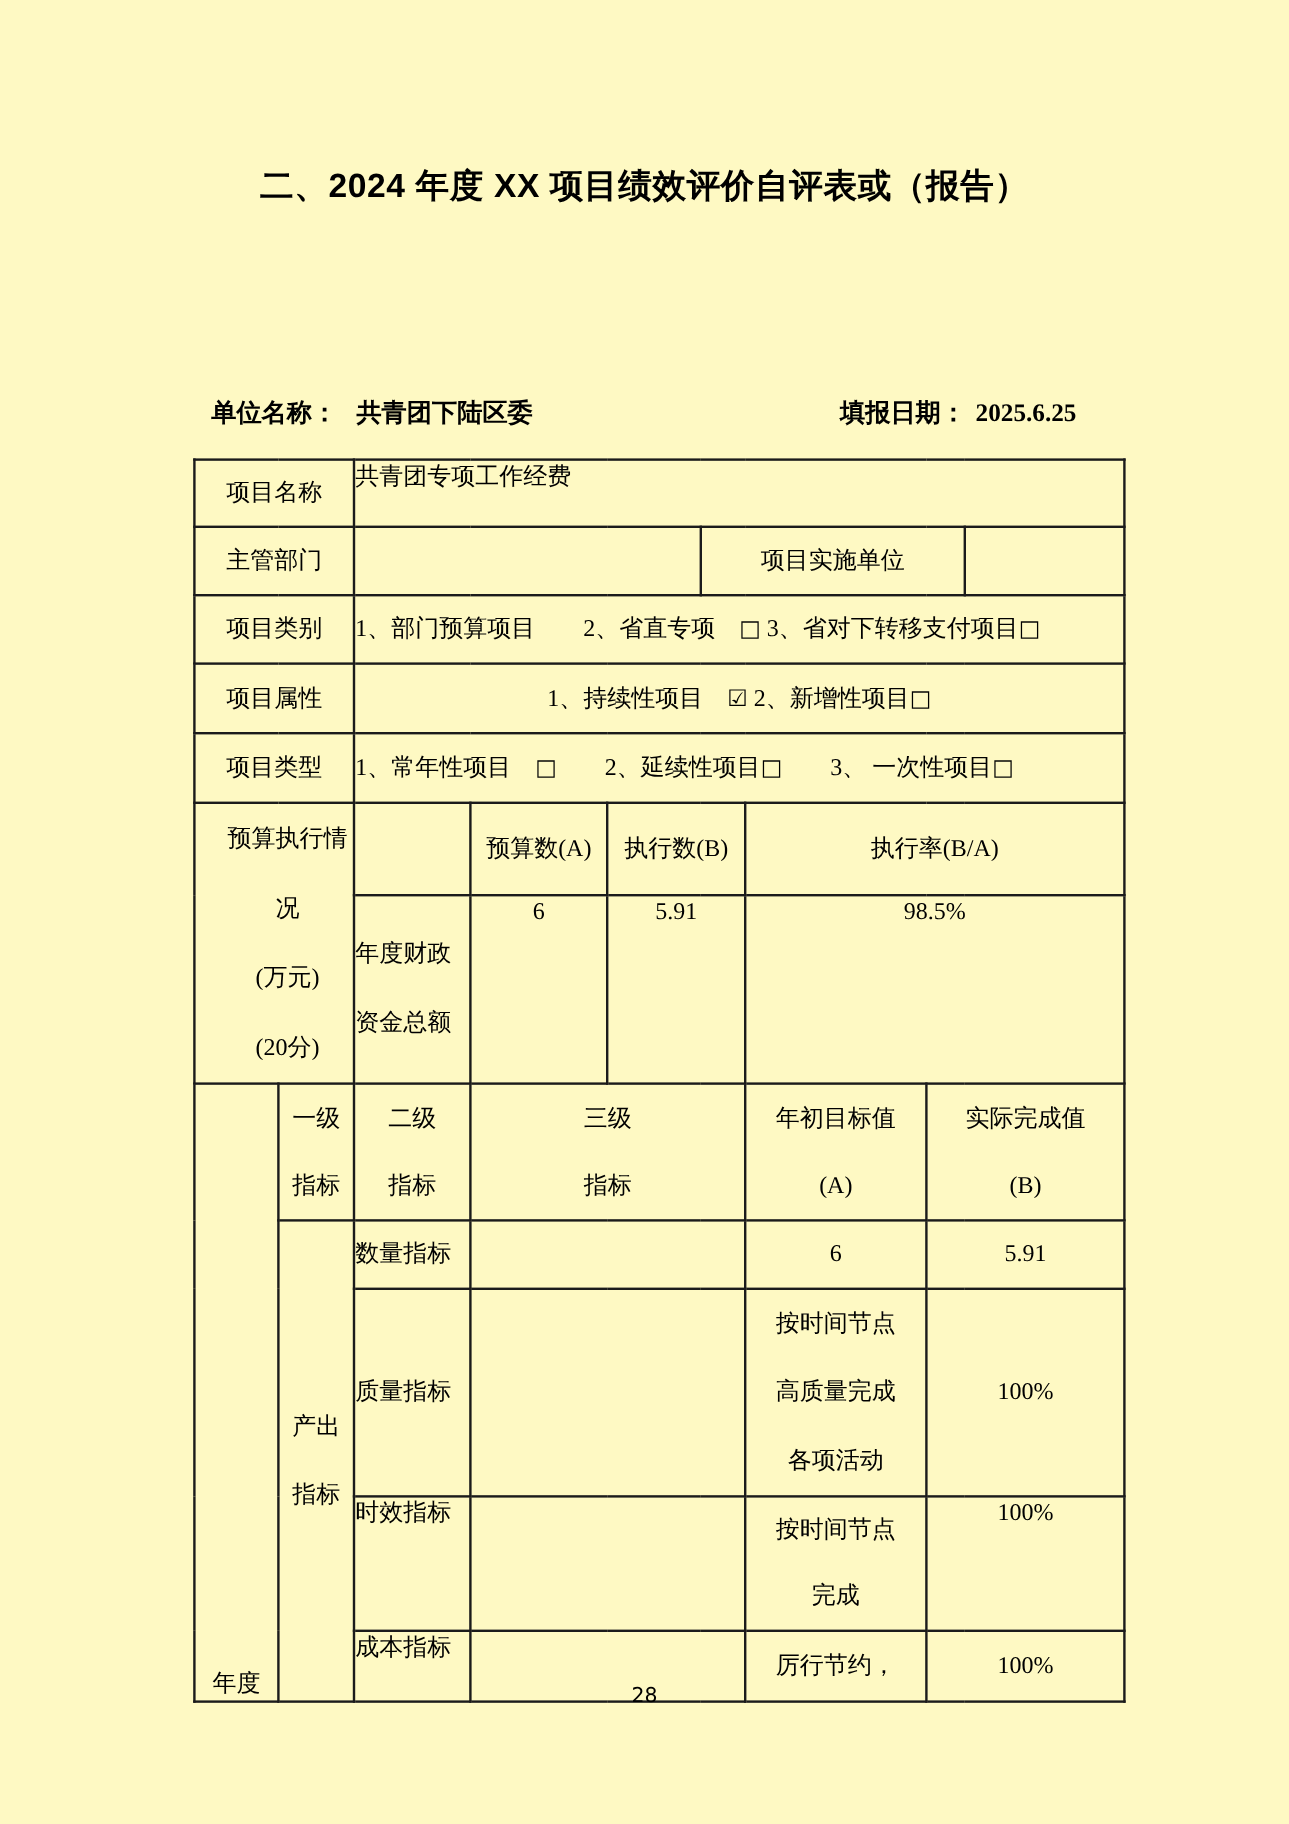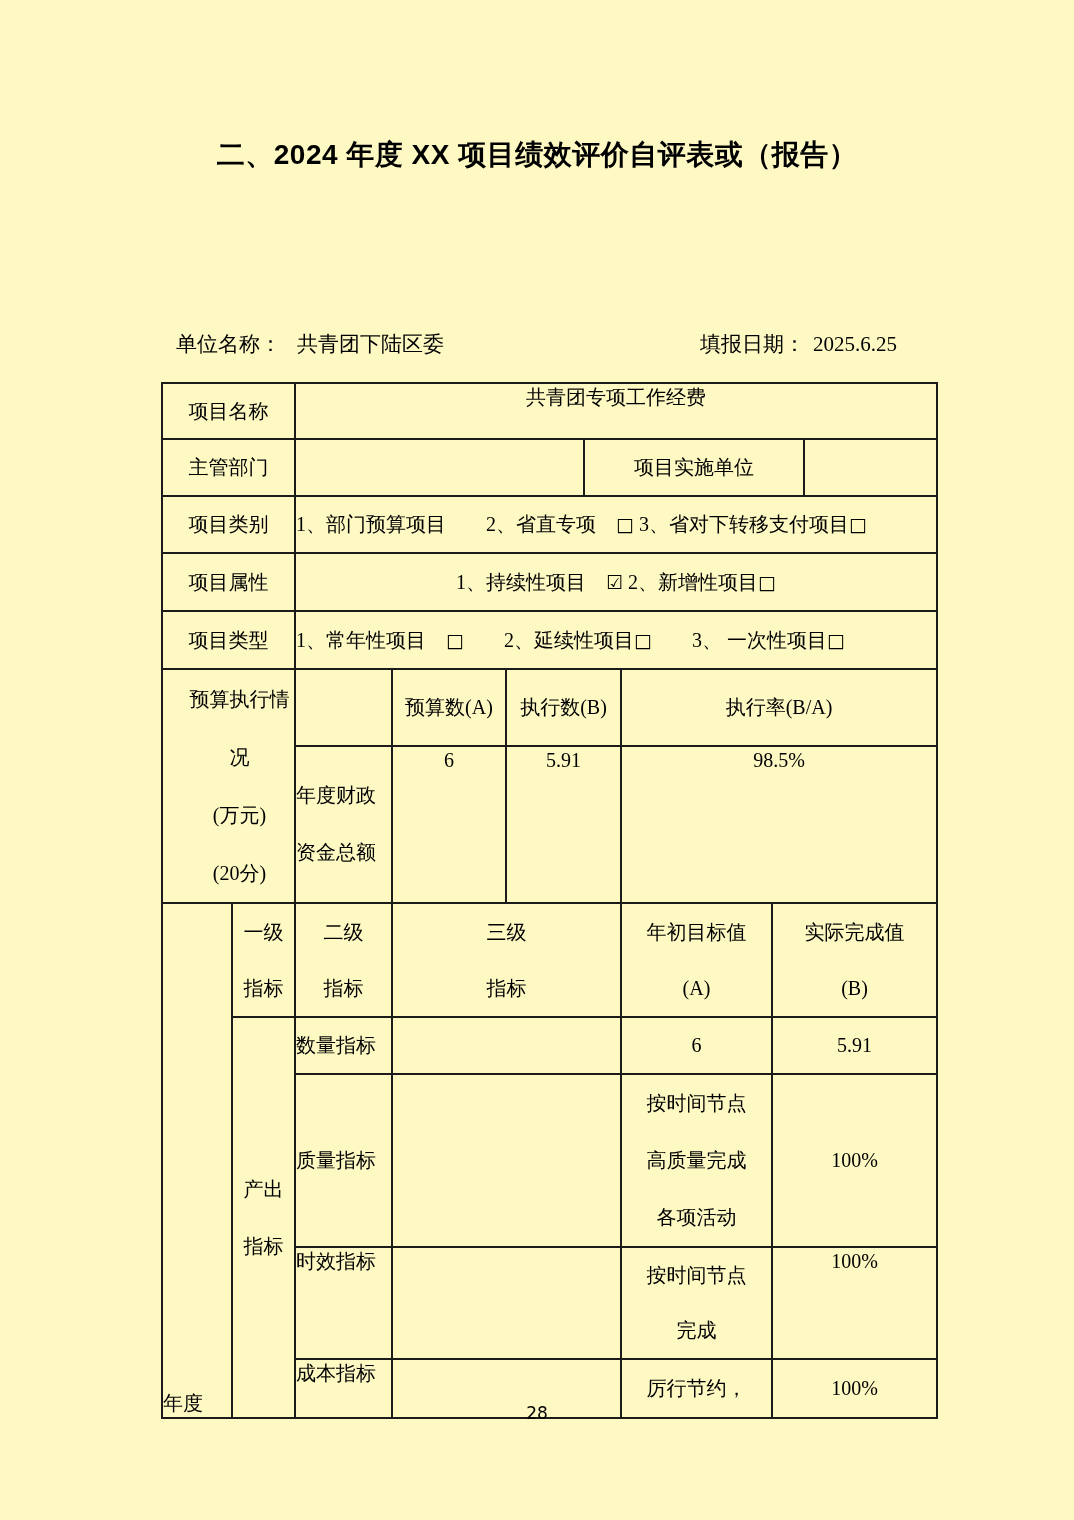--- a/index.html
+++ b/index.html
@@ -19,50 +19,50 @@
     font-size:28px; font-weight:bold; letter-spacing:0.5px;
   }
 
   .table-title {
     position:absolute; top:209px; left:0; width:100%;
     text-align:center;
     font-size:34px; font-weight:bold; letter-spacing:1px;
   }
 
   .meta { position:absolute; top:330px; left:0; width:100%; height:34px;
-          font-size:21px; font-weight:normal; }
+          font-size:21px; font-weight:bold; }
   .meta .unit { position:absolute; left:176px; top:0; }
   .meta .unit .v { margin-left:16px; }
   .meta .date { position:absolute; left:700px; top:0; }
   .meta .date .v { margin-left:8px; }
 
   table.form {
     position:absolute; left:161px; top:382px;
     border-collapse:collapse; table-layout:fixed;
     width:777px;
   }
   table.form td {
     border:2px solid #1b1b1b;
     padding:0; font-size:20px; line-height:1.35; overflow:hidden;
   }
 
   .ct   { text-align:center; vertical-align:middle; }
-  .val-top { text-align:center; vertical-align:top; padding-top:5px; font-size:19px; }
+  .val-top { vertical-align:top; padding-top:5px; font-size:19px; }
   .lft  { text-align:left; vertical-align:middle; padding-left:10px;margin-top:44px; }
   .box  { font-family:"DejaVu Sans","Liberation Sans",sans-serif; font-size:19px; }
 
   .stack58 div { line-height:58px;margin-left:22px; }
   .fund { text-align:left; vertical-align:middle; padding-left:7px; }
   .fund div { line-height:57px; }
   .num-top { vertical-align:top; text-align:center; padding-top:22px; }
 
   .hdr2 { text-align:center; vertical-align:middle; }
   .hdr2 div { line-height:56px; }
 
-  .year-cell { vertical-align:bottom; text-align:left; padding-bottom:16px;margin-top:36px; }
+  .year-cell { vertical-align:bottom; text-align:center; padding-bottom:16px;margin-top:36px; }
   .group-cell { vertical-align:middle; text-align:center; padding-bottom:62px; }
   .group-cell div { line-height:57px; }
 
   .name     { text-align:left; vertical-align:middle; padding-left:6px; font-size:19px; }
   .name-top { text-align:left; vertical-align:top; padding-left:6px; padding-top:6px; font-size:19px; }
 
   .target { text-align:center; vertical-align:middle; font-size:26px; }
   .target div { line-height:57px; }
   .target-top { vertical-align:top; padding-top:2px; }
   .target-top div { line-height:55px; }

